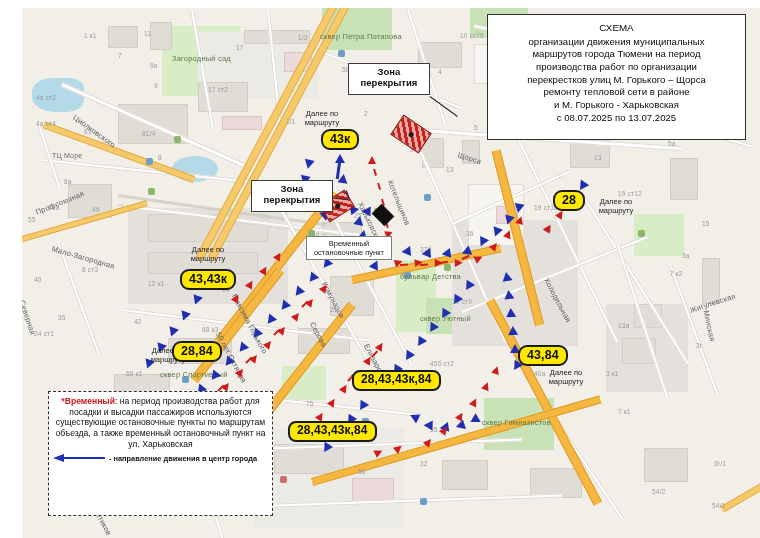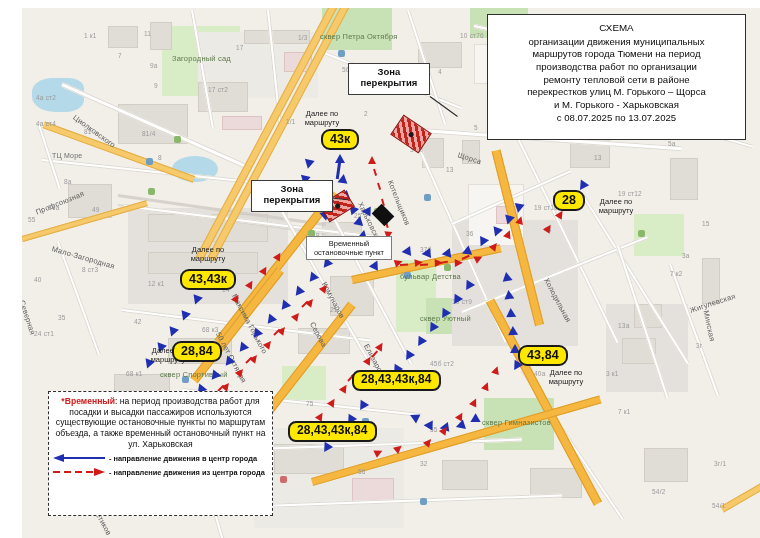--- a/index.html
+++ b/index.html
@@ -413,21 +413,21 @@
     <div class="maplabel st" style="left:302px;top:270px;transform:rotate(62deg);">Комунаров</div>
     <div class="maplabel st" style="left:290px;top:310px;transform:rotate(62deg);">Серова</div>
     <div class="maplabel st" style="left:344px;top:332px;transform:rotate(62deg);">Елизарова</div>
     <div class="maplabel st" style="left:196px;top:320px;transform:rotate(62deg);">50 лет Октября</div>
     <div class="maplabel st" style="left:524px;top:266px;transform:rotate(62deg);">Холодильная</div>
     <div class="maplabel st" style="left:66px;top:482px;transform:rotate(62deg);">Энергетиков</div>
     <div class="maplabel st" style="left:668px;top:298px;transform:rotate(-18deg);">Жигулевская</div>
     <div class="maplabel st" style="left:684px;top:298px;transform:rotate(78deg);">Минская</div>
 
     <div class="maplabel park" style="left:150px;top:46px;">Загородный сад</div>
-    <div class="maplabel park" style="left:298px;top:24px;">сквер Петра Октября</div>
+    <div class="maplabel park" style="left:298px;top:24px;">сквер Петра Потапова</div>
     <div class="maplabel poi" style="left:30px;top:144px;">ТЦ Море</div>
     <div class="maplabel park" style="left:378px;top:264px;">бульвар Детства</div>
     <div class="maplabel park" style="left:398px;top:306px;">сквер Уютный</div>
     <div class="maplabel park" style="left:138px;top:362px;">сквер Спортивный</div>
     <div class="maplabel park" style="left:460px;top:410px;">сквер Гимназистов</div>
 
     <div class="maplabel num" style="left:62px;top:24px;">1 к1</div>
     <div class="maplabel num" style="left:122px;top:22px;">11</div>
     <div class="maplabel num" style="left:96px;top:44px;">7</div>
     <div class="maplabel num" style="left:128px;top:54px;">9а</div>
@@ -668,42 +668,32 @@
   <div class="badge" style="left:553px;top:190px;">28</div>
   <div class="badge" style="left:518px;top:345px;">43,84</div>
   <div class="badge sm" style="left:352px;top:370px;">28,43,43к,84</div>
   <div class="badge sm" style="left:288px;top:421px;">28,43,43к,84</div>
 
   <div id="title-panel">
     <div class="t-head">СХЕМА</div>
     <div class="t-line">организации движения муниципальных</div>
     <div class="t-line">маршрутов города Тюмени на период</div>
     <div class="t-line">производства работ по организации</div>
+    <div class="t-line">перекрестков улиц М. Горького – Щорса</div>
     <div class="t-line">ремонту тепловой сети в районе</div>
-    <div class="t-line">перекрестков улиц М. Горького – Щорса</div>
     <div class="t-line">и М. Горького - Харьковская</div>
     <div class="t-line">с 08.07.2025 по 13.07.2025</div>
   </div>
 
   <div id="note-panel">
     <div class="n-body"><span class="n-star">*</span><span class="n-star n-lead">Временный</span><span>:</span><span> на период производства работ для посадки и высадки пассажиров используются существующие остановочные пункты по маршрутам объезда, а также временный остановочный пункт на ул. Харьковская</span></div>
 
     <div class="legrow">
       <span class="arrow-blue-ico">
         <span class="head"></span>
           <span class="shaft"></span>
       </span>
       <span class="ltext">- направление движения в центр города</span>
     </div>
 
-    <div class="legrow">
-      <span class="arrow-red-ico">
-        <span class="d" style="left:0px;"></span>
-        <span class="d" style="left:11px;"></span>
-        <span class="d" style="left:22px;"></span>
-        <span class="d" style="left:33px;"></span>
-        <span class="head"></span>
-      </span>
-      <span class="ltext">- направление движения из центра города</span>
-    </div>
   </div>
 
 </div>
 
 </body></html>

